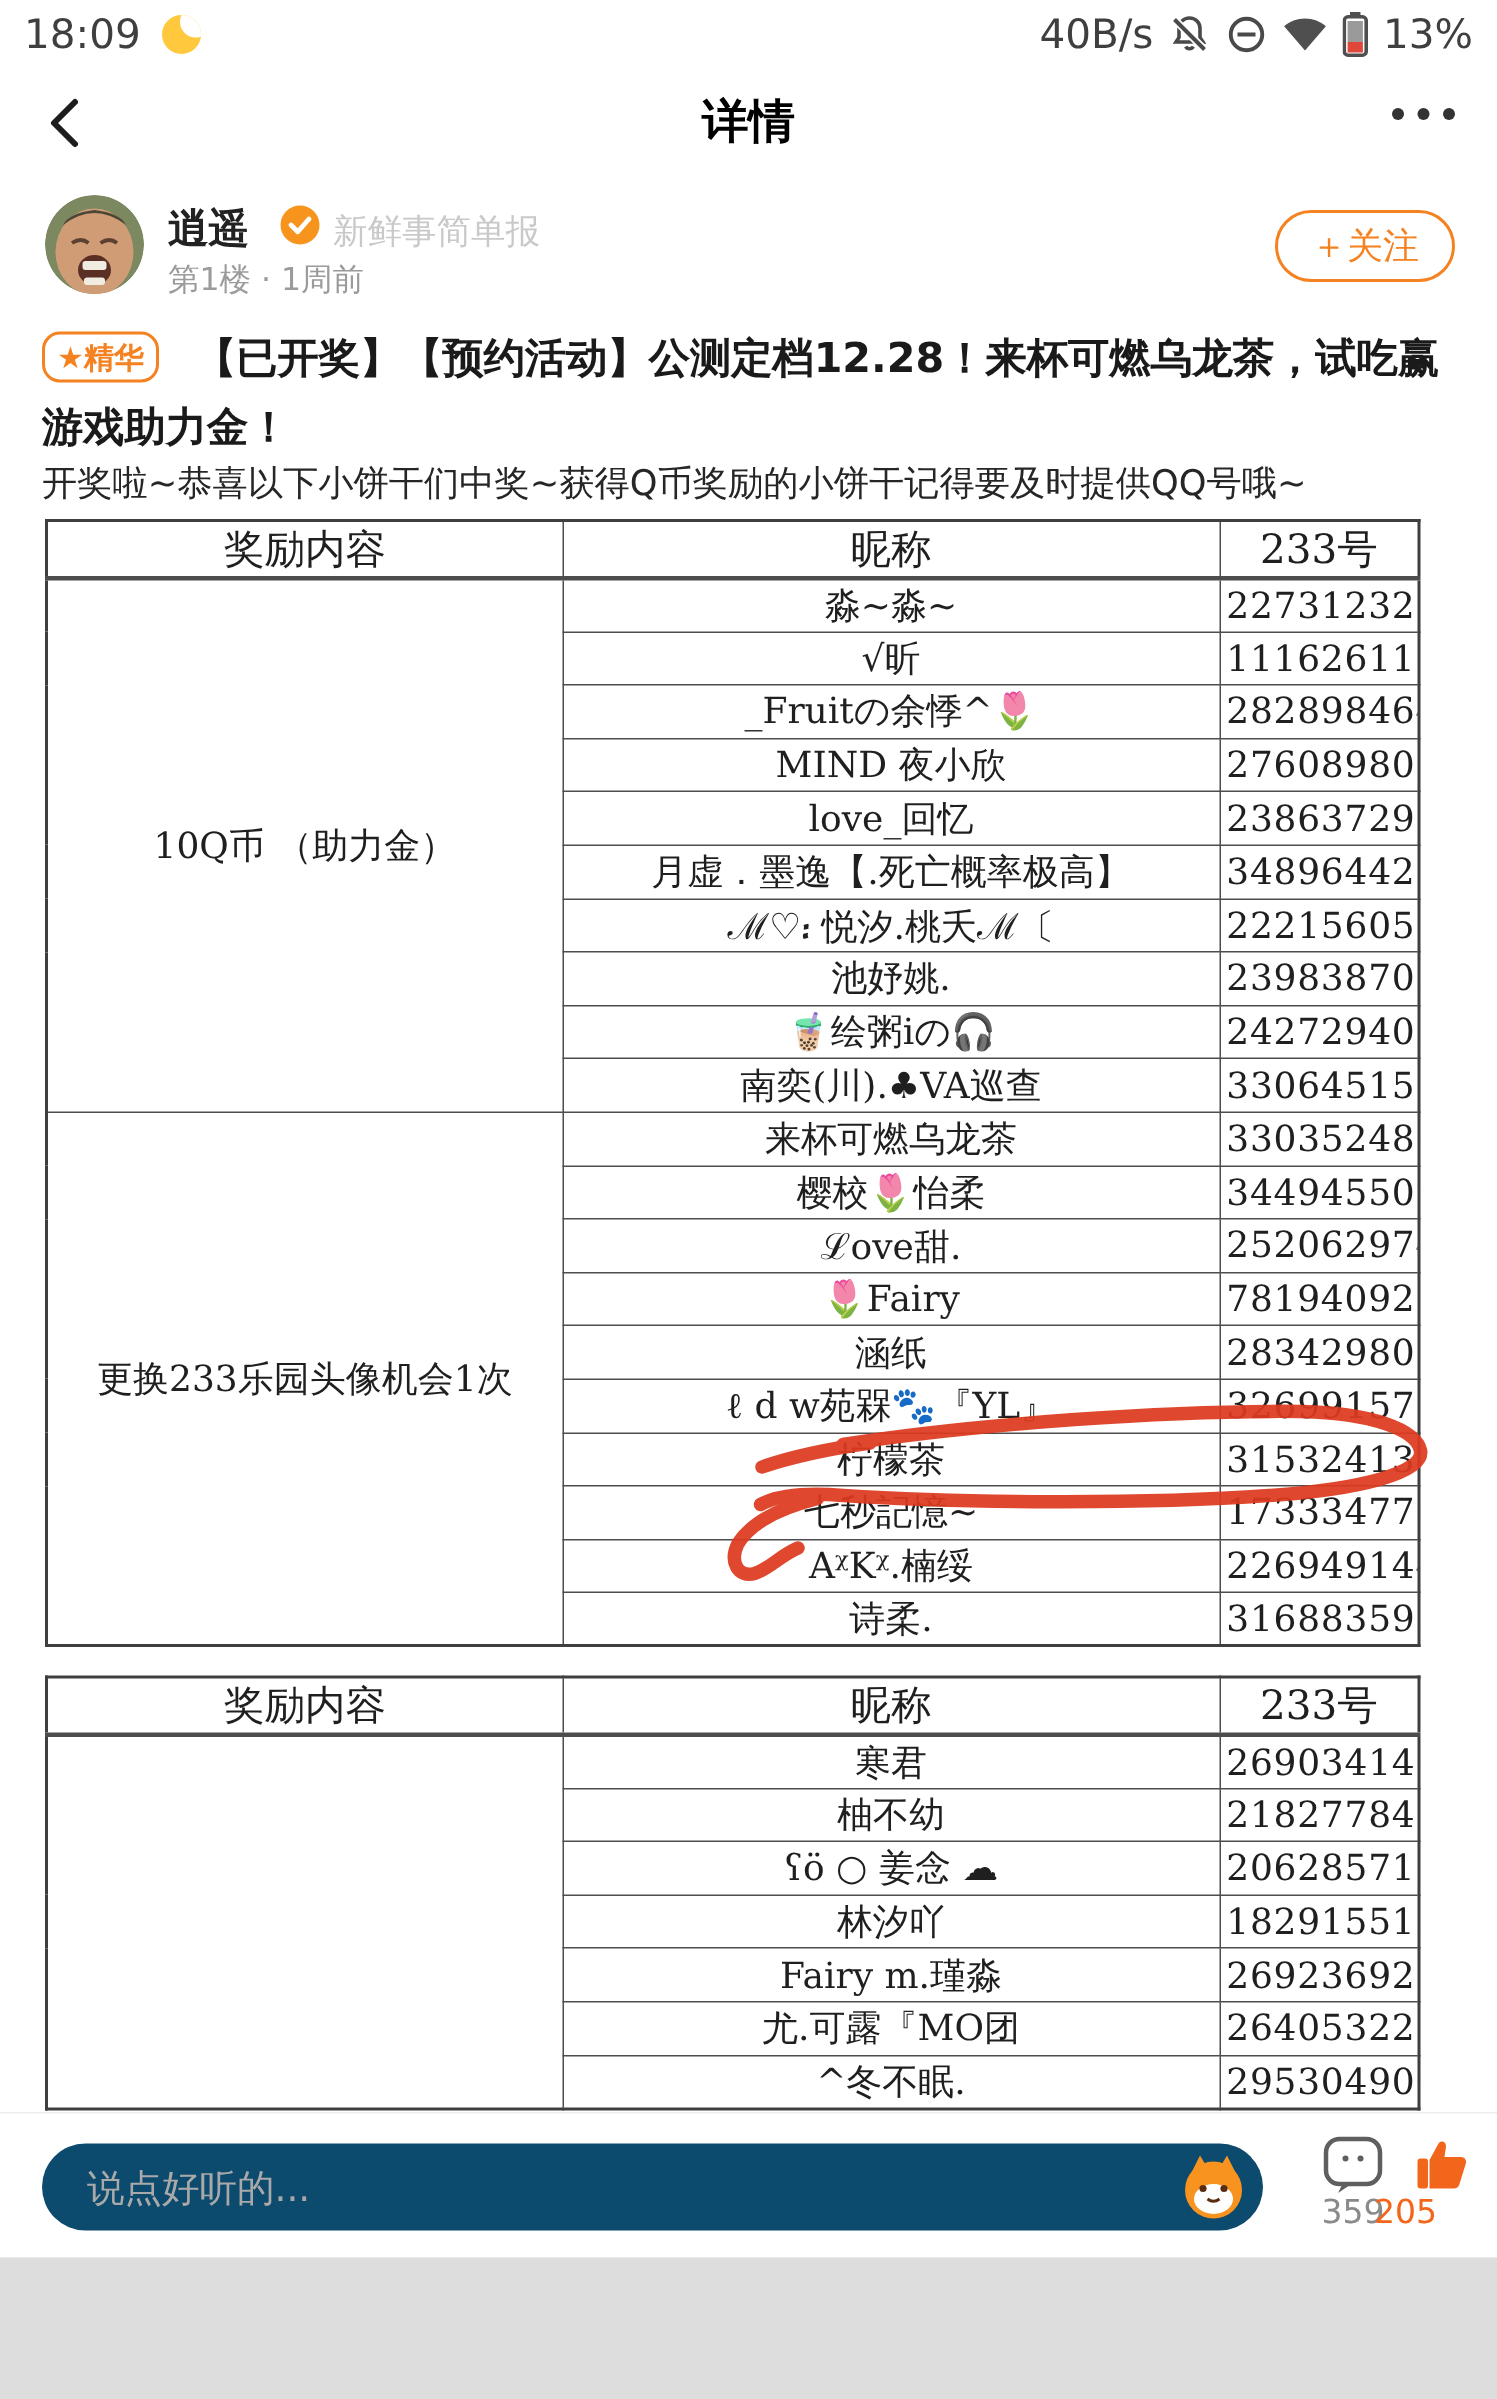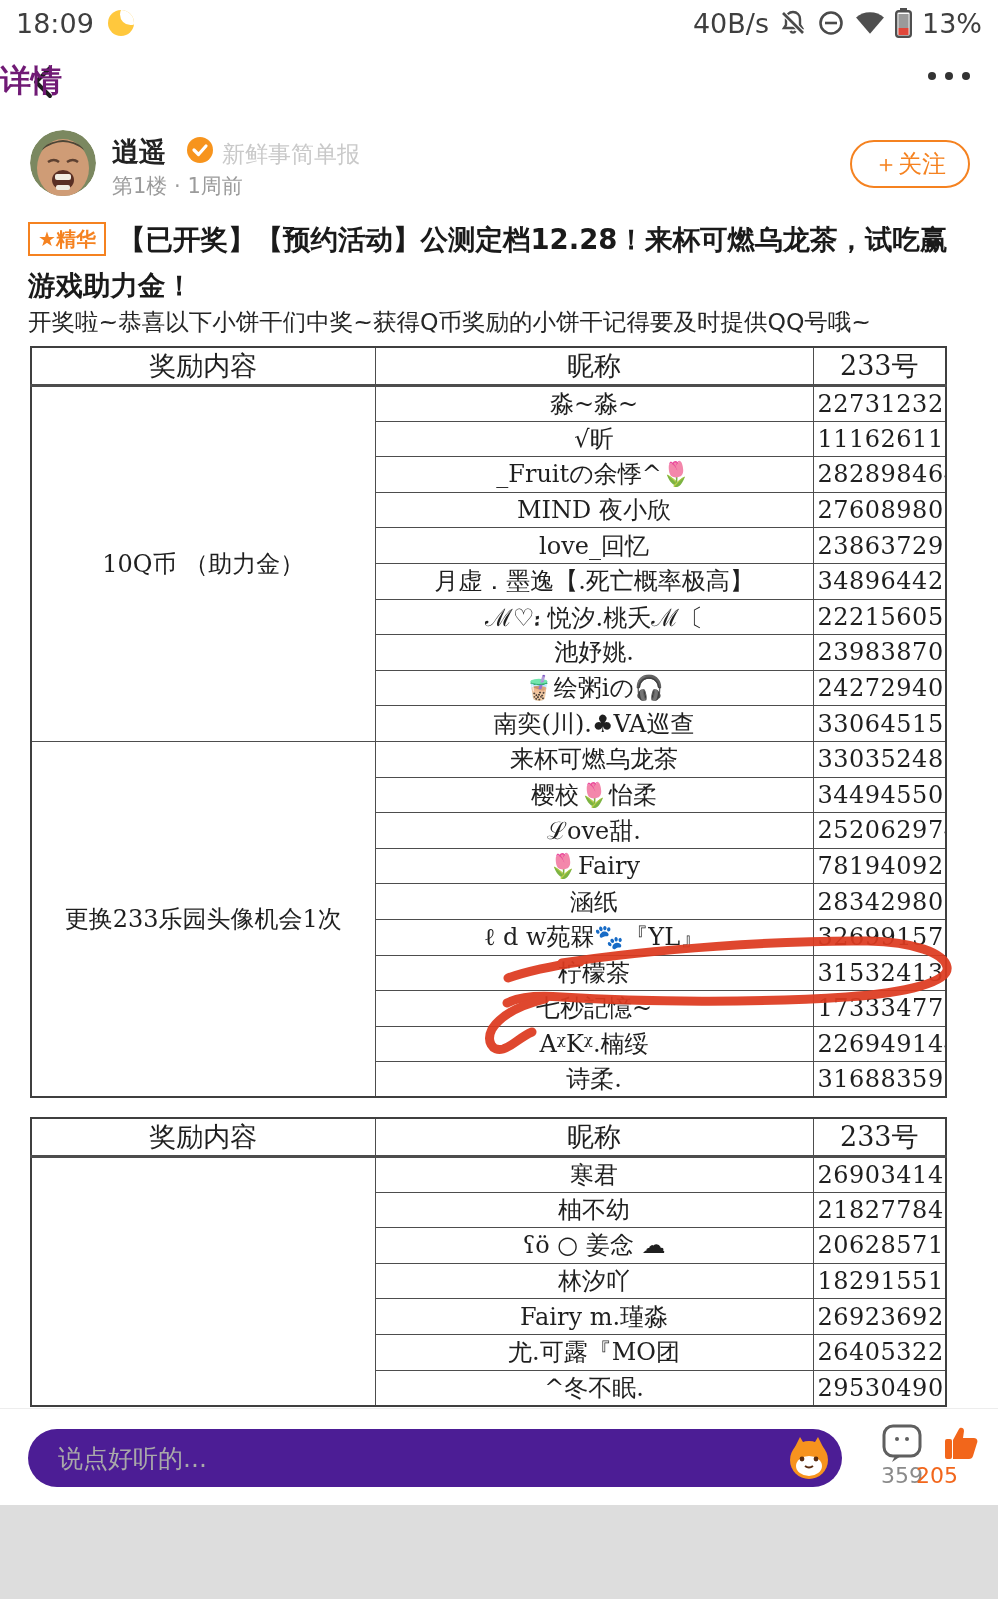--- a/index.html
+++ b/index.html
@@ -11,56 +11,56 @@
     padding:0 16px;box-sizing:border-box;font-size:27px;color:#3f3f3f;}
   .sb-time{font-weight:400;}
   .moon{width:26px;height:26px;border-radius:50%;background:#FFC83D;position:relative;overflow:hidden;margin-left:14px;}
   .moon::after{content:"";position:absolute;width:21px;height:21px;border-radius:50%;background:#fff;top:-6px;right:-7px;}
   .sb-right{margin-left:auto;display:flex;align-items:center;gap:10px;}
   .sb-right svg{display:block;}
 
   
   .navbar{position:absolute;top:46px;left:0;width:998px;height:72px;background:#fff;}
   .nav-back{position:absolute;left:24px;top:16px;width:40px;height:40px;cursor:pointer;}
-  .nav-title{position:absolute;left:0;right:0;top:14px;font-size:31px;font-weight:700;color:#701a75;}
+  .nav-title{position:absolute;left:0;right:0;top:14px;text-align:center;font-size:31px;font-weight:700;color:#000000;}
   .nav-more{position:absolute;right:28px;top:26px;display:flex;gap:9px;cursor:pointer;}
   .nav-more i{width:8px;height:8px;border-radius:50%;background:#333;}
 
   
   .avatar{position:absolute;left:30px;top:130px;width:66px;height:66px;border-radius:50%;overflow:hidden;}
   .author-name{position:absolute;left:112px;top:134px;font-size:27px;font-weight:700;color:#222;}
   .verify-badge{position:absolute;left:186px;top:136px;}
   .author-tag{position:absolute;left:222px;top:139px;font-size:23px;color:#c9c9c9;}
   .author-meta{position:absolute;left:112px;top:172px;font-size:21px;color:#9b9b9b;}
   .follow-btn{position:absolute;right:28px;top:140px;width:116px;height:44px;border:2.5px solid #F58220;
     border-radius:24px;color:#F58220;font-size:24px;display:flex;align-items:center;justify-content:center;cursor:pointer;background:#fff;}
 
   
   .post-title{position:absolute;left:28px;top:216px;width:942px;font-size:27.5px;font-weight:700;
     line-height:46px;color:#1a1a1a;}
-  .essence-badge{display:inline-block;border:2px solid #F58220;border-radius:0;padding:1px 8px;
-    color:#F58220;font-size:20px;font-weight:700;margin-right:12px;position:relative;top:-3px;line-height:28px;}
+  .essence-badge{display:inline-block;border:2px solid #F58220;border-radius:12px;padding:1px 8px;
+    color:#F58220;font-size:20px;font-weight:700;margin-right:24px;position:relative;top:-3px;line-height:28px;}
   .post-body{position:absolute;left:28px;top:306px;width:942px;font-size:23.5px;color:#262626;}
 
   
   .tbl-wrap1{position:absolute;left:30px;top:346px;}
   .tbl-wrap2{position:absolute;left:30px;top:1117px;}
   table.prize{border-collapse:collapse;table-layout:fixed;width:915px;border:2.5px solid #3f3f3f;
     font-family:"DejaVu Serif","Liberation Serif",serif;color:#1f1f1f;}
   table.prize th,table.prize td{border:1.6px solid #4d4d4d;box-sizing:border-box;height:35.6px;
     text-align:center;vertical-align:middle;font-weight:400;font-size:24px;padding:0 4px;overflow:hidden;white-space:nowrap;}
   table.prize th{font-size:27px;border-bottom:3px solid #4d4d4d;margin-left:40px;}
   td.num{letter-spacing:0.5px;}
 
   
   .annot{position:absolute;left:0;top:0;width:998px;height:1599px;pointer-events:none;z-index:6;}
 
   
   .commentbar{position:absolute;left:0;top:1408px;width:998px;height:98px;background:#fff;border-top:1px solid #ededed;}
-  .comment-input{position:absolute;left:28px;top:20px;width:814px;height:58px;background:#4c1d95;border-radius:29px;
+  .comment-input{position:absolute;left:28px;top:20px;width:814px;height:58px;background:#0c4a6e;border-radius:29px;
     display:flex;align-items:center;box-sizing:border-box;padding:0 10px 0 30px;}
   .comment-input .ph{font-size:25px;color:#a9a9a9;flex:1;}
   .mascot{width:46px;height:46px;margin-left:auto;cursor:pointer;}
   .cb-icon{position:absolute;top:14px;width:56px;text-align:center;cursor:pointer;}
   .cb-count{position:absolute;top:54px;width:56px;text-align:center;font-size:22px;}
   .c-comment{left:874px;} .cnt-comment{left:874px;color:#8a8a8a;}
   .c-like{left:934px;} .cnt-like{left:889px;color:#F2661B;margin-left:20px;}
 
   
   .andnav{position:absolute;left:0;top:1506px;width:998px;height:93px;background:#000;

